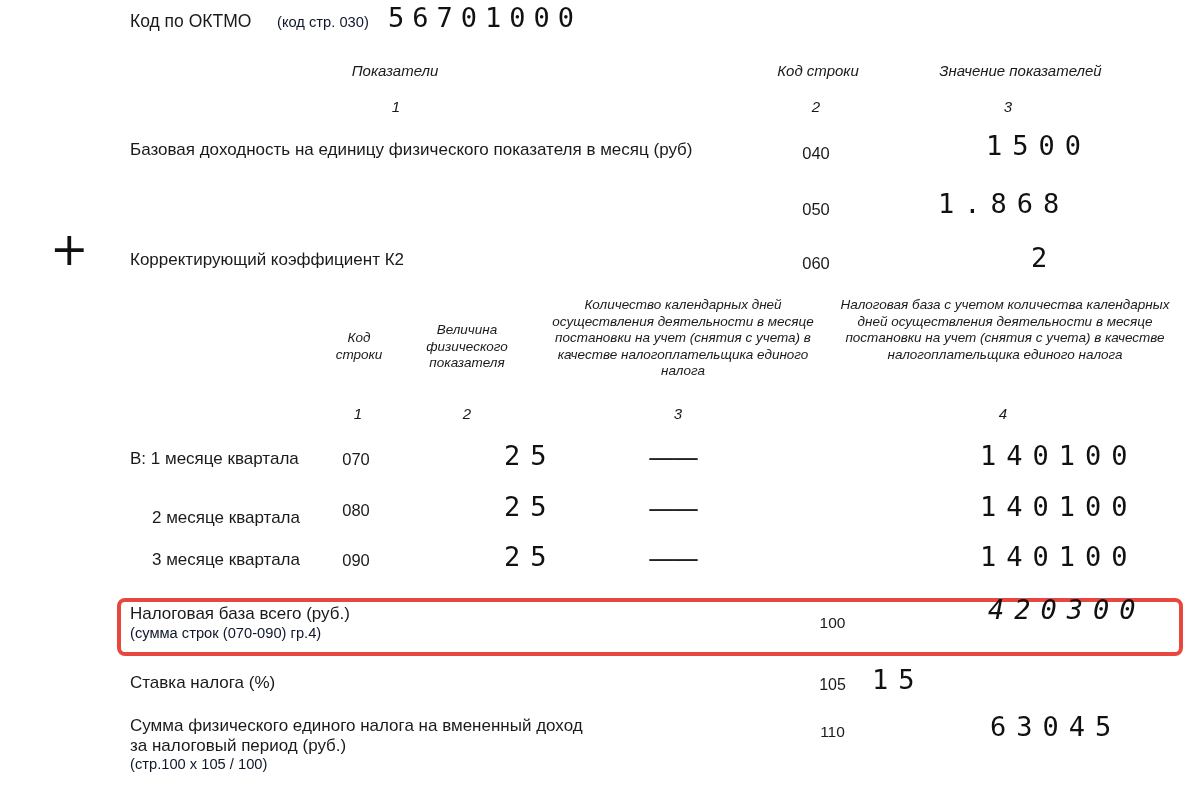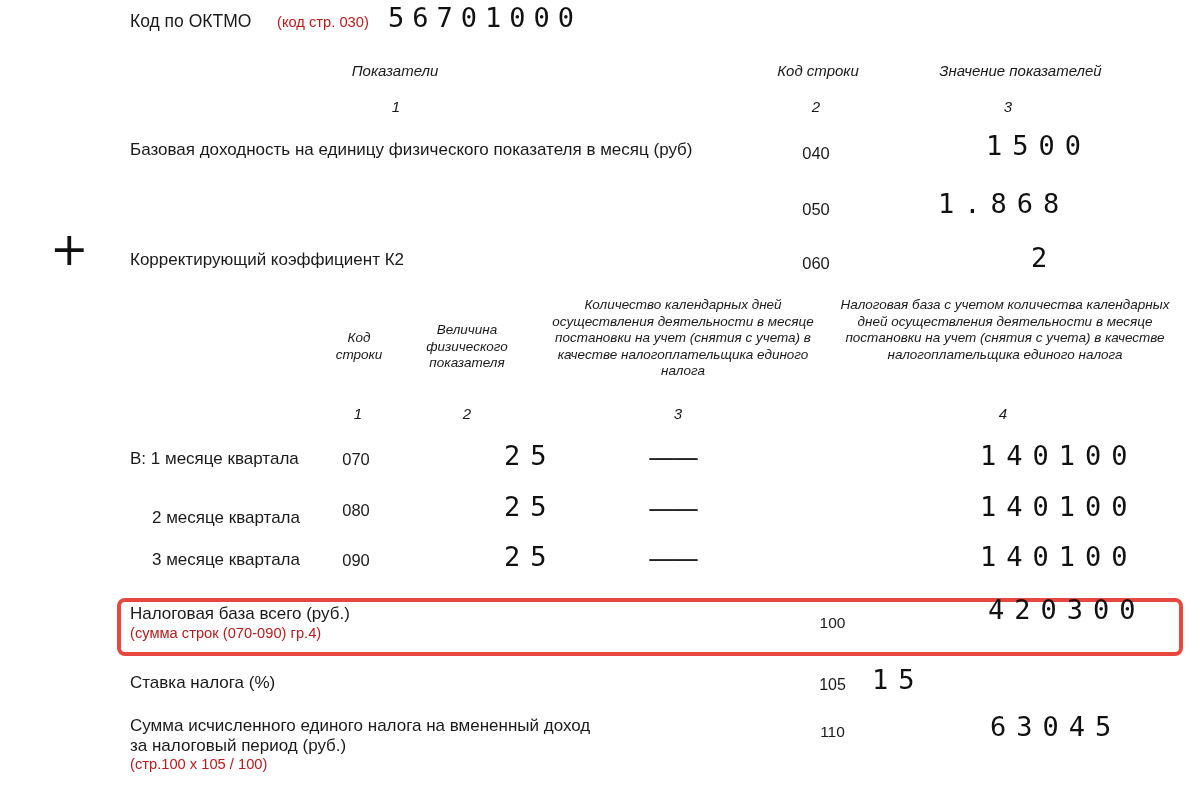--- a/index.html
+++ b/index.html
@@ -2,21 +2,21 @@
 <html><head>
 <meta charset="utf-8">
 <style>
   html,body { margin:0; padding:0; background:#fff; }
   .page {
     position:relative; width:1201px; height:792px; background:#ffffff;
     font-family:"Liberation Sans", sans-serif; color:#1a1a1a; overflow:hidden;
   }
   .abs { position:absolute; white-space:nowrap; }
   .lbl  { font-size:17px; line-height:20px; }
-  .sm   { font-size:14.7px; color:#b91c1c; }
+  .sm   { font-size:14.7px; color:#0f172a; }
   .code { font-size:16.5px; text-align:center; }
   .hdr  { font-style:italic; font-size:15px; text-align:center; }
   .hdr2 { font-style:italic; font-size:13.5px; line-height:16.5px; text-align:center; white-space:normal; }
   .colnum { font-style:italic; font-size:15px; text-align:center; }
   .mono {
     font-family:"DejaVu Sans Mono", monospace; font-size:27px; font-weight:400;
     letter-spacing:10px; color:#111;
   }
   .dash { font-family:"DejaVu Sans", sans-serif; font-size:27px; letter-spacing:-3px; color:#222; }
   .plus { font-family:"DejaVu Sans", sans-serif; font-size:46px; font-weight:400; color:#111; }
@@ -80,25 +80,25 @@
   <div class="abs code" style="left:330px; top:551px; width:52px;">090</div>
   <span class="abs mono" style="left:504px; top:541px;">25</span>
   <span class="abs dash" style="left:648px; top:542px;">——</span>
   <span class="abs mono" style="left:980px; top:541px;">140100</span>
 
   <div class="hl-box"></div>
 
   <span class="abs lbl" style="left:130px; top:604px;">Налоговая база всего (руб.)</span>
   <span class="abs sm" style="left:130px; top:625px;">(сумма строк (070-090) гр.4)</span>
   <div class="abs code" style="left:790px; top:614px; width:85px; font-size:15.5px;">100</div>
-  <span class="abs mono" style="left:988px; top:594px;">420300</span>
+  <span class="abs mono" style="left:988px; top:594px;font-style:italic;">420300</span>
 
   <span class="abs lbl" style="left:130px; top:673px;">Ставка налога (%)</span>
   <div class="abs code" style="left:790px; top:676px; width:85px; font-size:16px;">105</div>
   <span class="abs mono" style="left:872px; top:664px;">15</span>
 
-  <span class="abs lbl" style="left:130px; top:716px;">Сумма исчисленного единого налога на вмененный доход</span>
+  <span class="abs lbl" style="left:130px; top:716px;">Сумма физического единого налога на вмененный доход</span>
   <span class="abs lbl" style="left:130px; top:736px;">за налоговый период (руб.)</span>
   <span class="abs sm" style="left:130px; top:756px;">(стр.100 x 105 / 100)</span>
   <div class="abs code" style="left:790px; top:723px; width:85px; font-size:15.5px;">110</div>
   <span class="abs mono" style="left:990px; top:711px;">63045</span>
 
 </div>
 
 </body></html>

